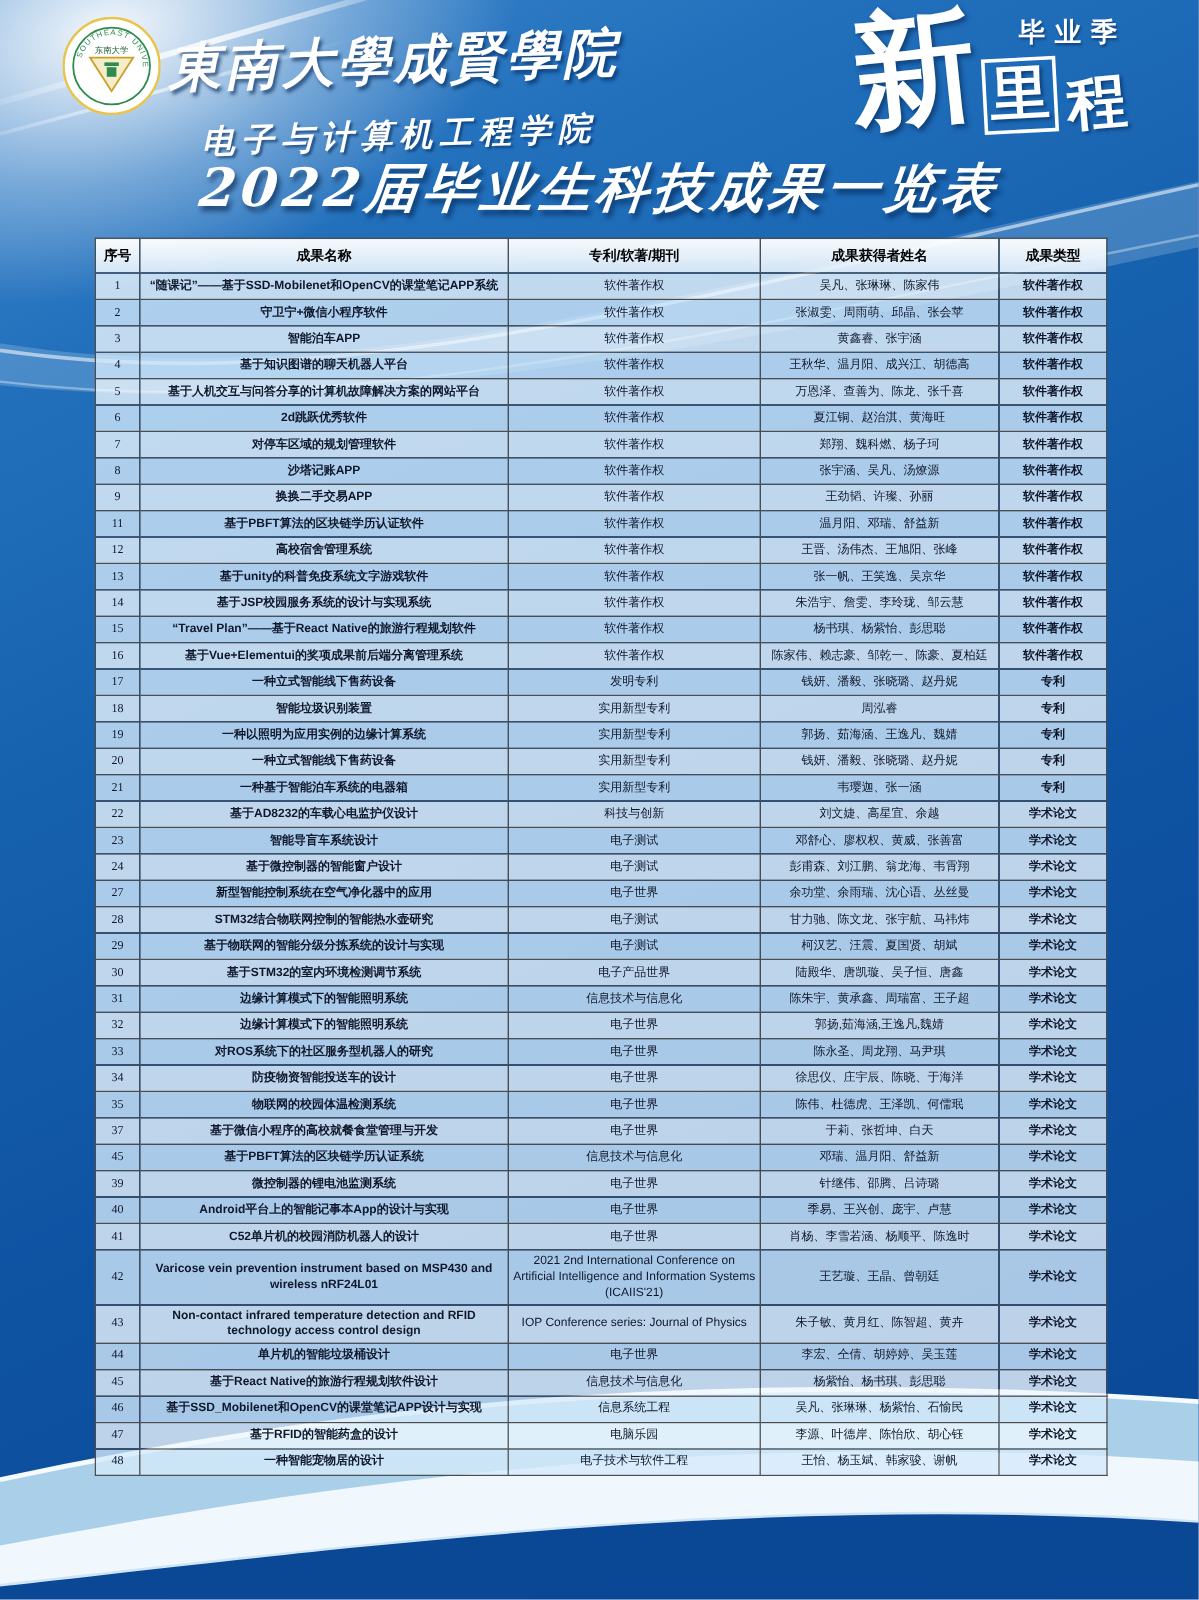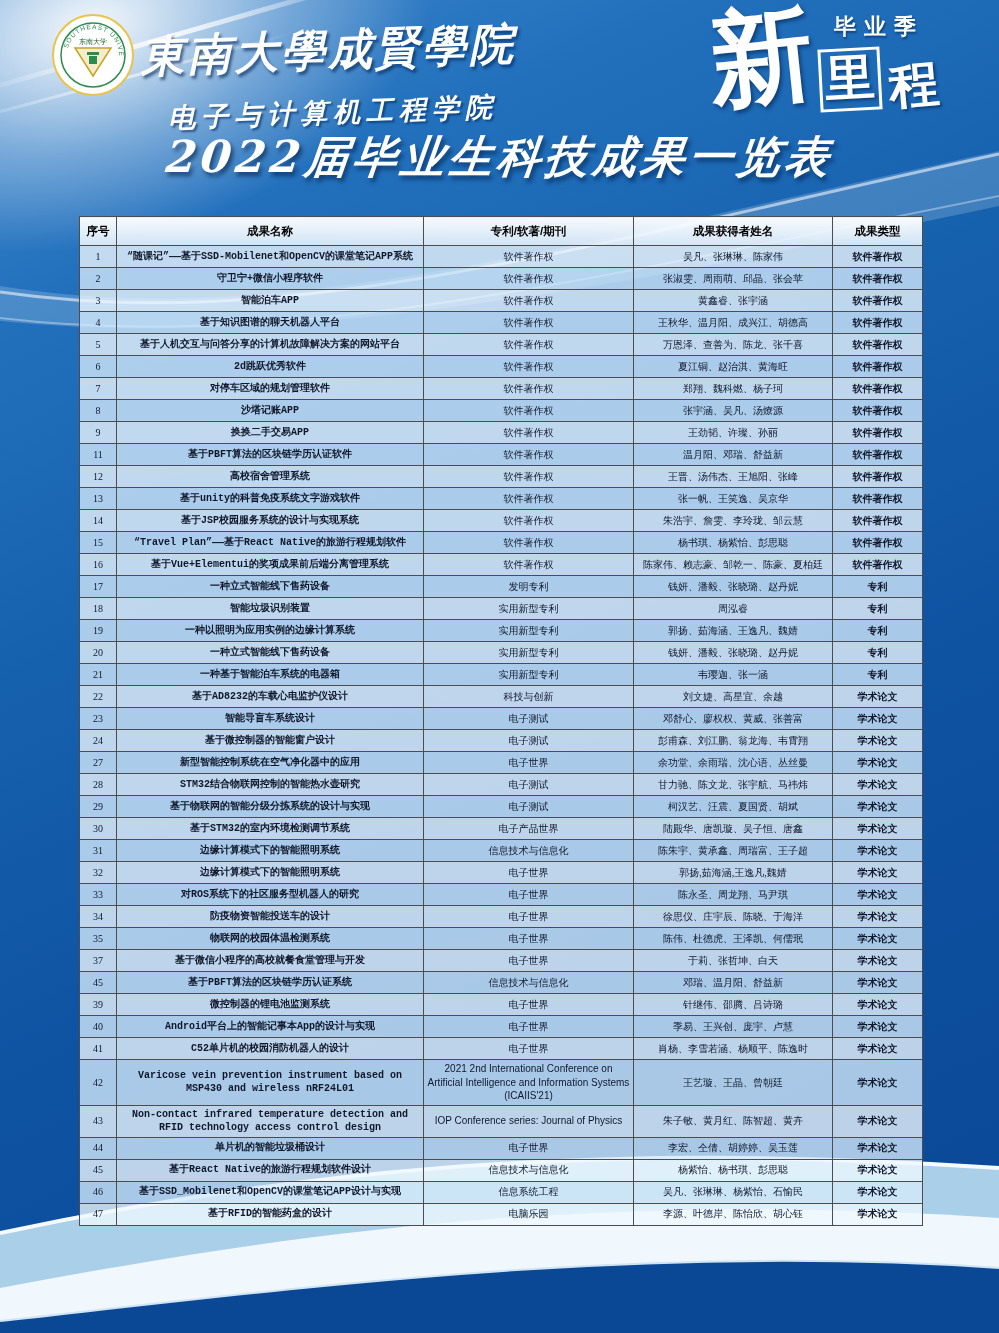--- a/index.html
+++ b/index.html
@@ -31,59 +31,59 @@
   .dept-name{
     font-family:"DejaVu Serif",serif;font-style:italic;font-weight:bold;
     font-size:27px;color:#ffffff;letter-spacing:6px;margin:14px 0 0 28px;white-space:nowrap;
     text-shadow:2px 2px 2px rgba(3,40,90,.6);transform:rotate(-2deg);
   }
   .slogan{position:absolute;top:8px;right:60px;display:flex;align-items:flex-start;color:#fff;}
   .slogan-xin{
     font-family:"DejaVu Serif",serif;font-weight:bold;font-size:104px;line-height:.95;
     text-shadow:2px 3px 4px rgba(3,35,80,.6);transform:rotate(-6deg);
   }
-  .slogan-right{display:flex;flex-direction:column;align-items:center;margin:4px 0 0 6px;}
+  .slogan-right{display:flex;flex-direction:column;align-items:flex-end;margin:4px 0 0 6px;}
   .season{font-size:22px;font-weight:bold;letter-spacing:8px;text-shadow:1px 2px 2px rgba(3,35,80,.6);}
   .lc-row{display:flex;margin-top:6px;}
   .lc{
     font-family:"DejaVu Serif",serif;font-weight:bold;font-size:50px;line-height:1.06;
     text-shadow:2px 2px 3px rgba(3,35,80,.6);
   }
   .lc.boxed{border:3px solid #ffffff;padding:0 3px;margin-right:8px;transform:rotate(-3deg);}
   .lc.free{transform:rotate(-5deg);margin-top:10px;}
   .banner{
     position:absolute;top:128px;left:0;width:999px;text-align:center;z-index:3;
     font-family:"DejaVu Serif",serif;font-weight:bold;font-style:italic;
     font-size:44px;color:#ffffff;letter-spacing:4px;
     text-shadow:3px 4px 4px rgba(2,30,70,.6);transform:skewX(-6deg);
   }
   
   table.results{
-    position:absolute;left:79px;top:216px;width:843px;z-index:2;
+    position:absolute;left:79px;top:198px;width:843px;z-index:2;
     border-collapse:collapse;table-layout:fixed;
   }
   table.results col.w0{width:37px;}
   table.results col.w1{width:307px;}
   table.results col.w2{width:210px;}
   table.results col.w3{width:199px;}
   table.results col.w4{width:90px;}
   table.results th,table.results td{
     border:1px solid #4d4d4d;text-align:center;vertical-align:middle;
     padding:2px 3px;color:#10182c;overflow:hidden;
   }
   table.results th{
     height:24px;font-size:11.5px;font-weight:bold;color:#000;
     background:linear-gradient(180deg,rgba(255,255,255,.96),rgba(228,241,252,.9));
     font-family:"Liberation Sans",sans-serif;
   }
   table.results td{height:17px;font-size:10px;line-height:1.35;}
   table.results tr:nth-child(odd) td{background:rgba(239,248,255,.78);}
   table.results tr:nth-child(even) td{background:rgba(213,235,251,.78);}
   td.c0{font-family:"Liberation Serif",serif;font-size:10px;}
-  td.c1{font-family:Liberation Mono, monospace;font-weight:600;}
+  td.c1{font-family:Liberation Sans, sans-serif;font-weight:600;}
   td.c2{font-family:"Liberation Sans",sans-serif;}
   td.c3{font-family:Liberation Serif, serif;font-size:10.5px;}
   td.c4{font-family:"Liberation Sans",sans-serif;font-weight:600;}
   
   .seal svg{display:block;}
 </style>
 </head>
 <body>
 
 <div class="glow-topleft"></div>
@@ -452,14 +452,21 @@
         <td class="c3">吴凡、张琳琳、杨紫怡、石愉民</td>
         <td class="c4">学术论文</td>
       </tr>
       <tr>
         <td class="c0">47</td>
         <td class="c1">基于RFID的智能药盒的设计</td>
         <td class="c2">电脑乐园</td>
         <td class="c3">李源、叶德岸、陈怡欣、胡心钰</td>
         <td class="c4">学术论文</td>
       </tr>
+      <tr>
+        <td class="c0">48</td>
+        <td class="c1">一种智能宠物居的设计</td>
+        <td class="c2">电子技术与软件工程</td>
+        <td class="c3">王怡、杨玉斌、韩家骏、谢帆</td>
+        <td class="c4">学术论文</td>
+      </tr>
     </tbody>
 </table>
 
 </body></html>

